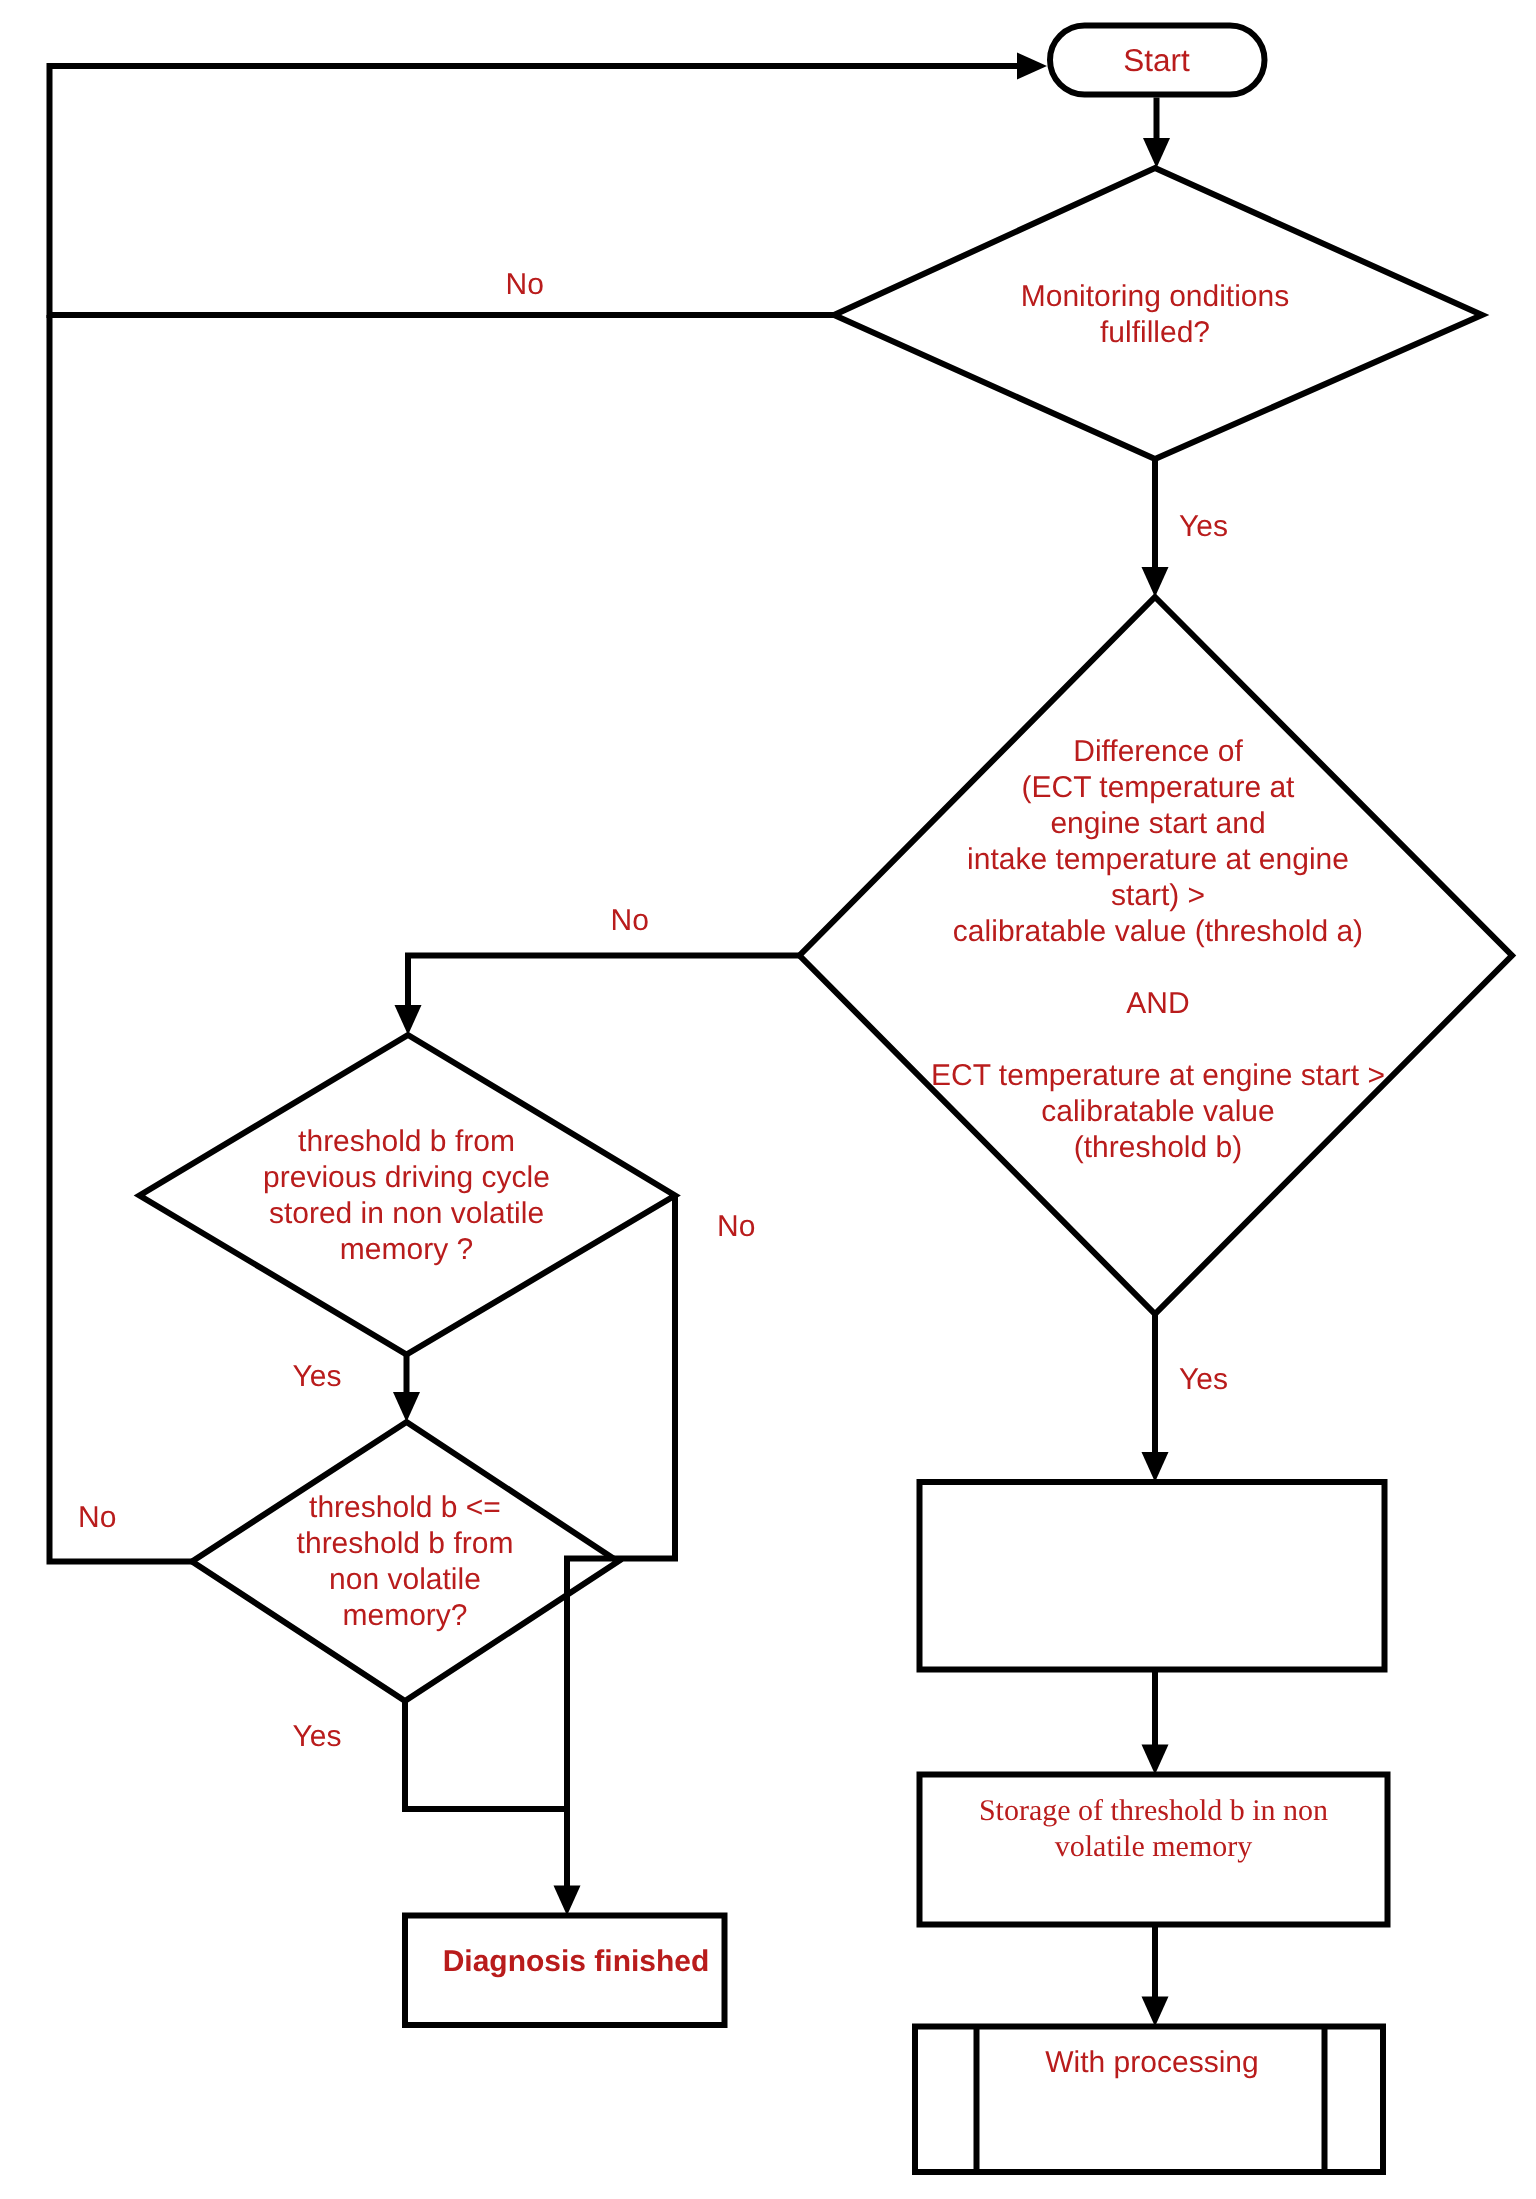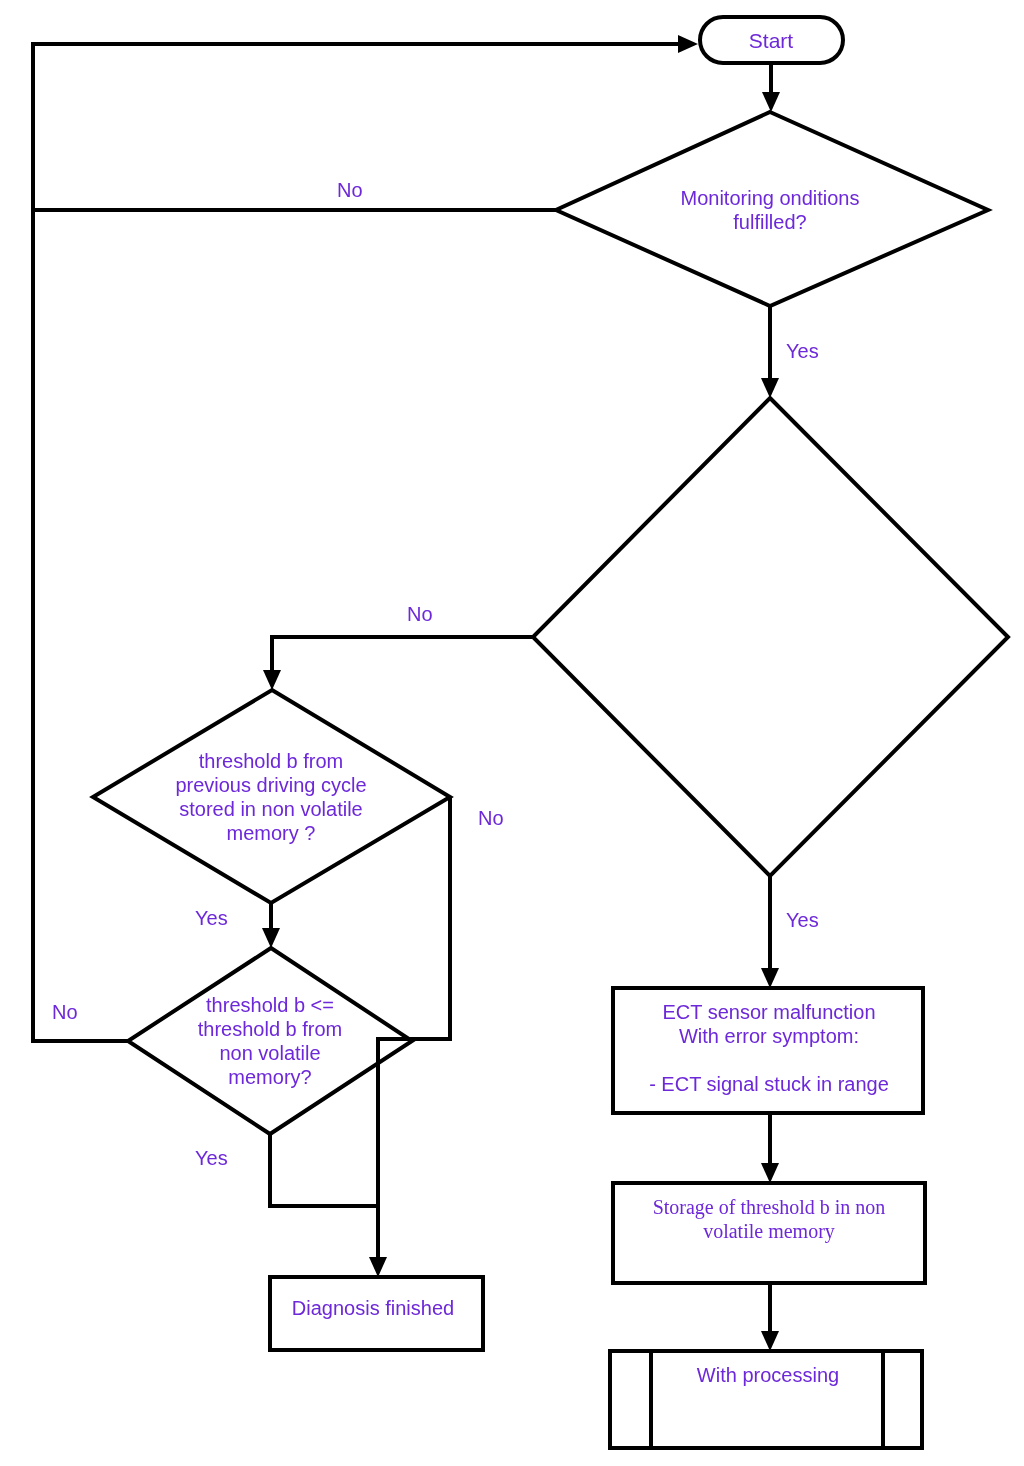--- a/index.html
+++ b/index.html
@@ -2,21 +2,21 @@
 <html><head>
 <meta charset="utf-8">
 <style>
   html, body { margin: 0; padding: 0; background: #ffffff; }
   .canvas {
     position: relative;
     width: 1024px;
     height: 1466px;
     background: #ffffff;
     font-family: "Liberation Sans", sans-serif;
-    color: #6d28d9;
+    color: #b91c1c;
     overflow: hidden;
   }
   svg.wires {
     position: absolute;
     left: 0; top: 0;
     width: 1024px; height: 1466px;
   }
   .node-label {
     position: absolute;
     text-align: center;
@@ -94,42 +94,50 @@
     <line x1="883" y1="1351" x2="883" y2="1448"></line>
 
     <rect x="270" y="1277" width="213" height="73"></rect>
   </svg>
 
   <div class="node-label start-label" style="left:771px; top:41px;">Start</div>
 
   <div class="node-label" style="left:770px; top:210px;">Monitoring onditions
 fulfilled?</div>
 
+  <div class="node-label" style="left:772px; top:633px;">Difference of
+(ECT temperature at
+engine start and
+intake temperature at engine
+start) &gt;
+calibratable value (threshold a)
+
+AND
+
+ECT temperature at engine start &gt;
+calibratable value
+(threshold b)</div>
 
   <div class="node-label" style="left:271px; top:797px;">threshold b from
 previous driving cycle
 stored in non volatile
 memory ?</div>
 
   <div class="node-label" style="left:270px; top:1041px;">threshold b &lt;=
 threshold b from
 non volatile
 memory?</div>
 
-  <div class="node-label top-anchored" style="left:769px; top:1000px;">ECT sensor malfunction
-With error symptom:
-
-- ECT signal stuck in range</div>
 
   <div class="node-label top-anchored" style="left:769px; top:1195px;font-family:Liberation Serif, serif;">Storage of threshold b in non
 volatile memory</div>
 
   <div class="node-label top-anchored" style="left:768px; top:1363px;">With processing</div>
 
-  <div class="node-label" style="left:373px; top:1308px;">Diagnosis finished</div>
+  <div class="node-label" style="left:384px; top:1308px;font-weight:bold;">Diagnosis finished</div>
 
   <div class="edge-label" style="left:337px; top:176px;">No</div>
 
   <div class="edge-label" style="left:786px; top:337px;">Yes</div>
 
   <div class="edge-label" style="left:407px; top:600px;">No</div>
 
   <div class="edge-label" style="left:786px; top:906px;">Yes</div>
 
   <div class="edge-label" style="left:478px; top:804px;">No</div>

